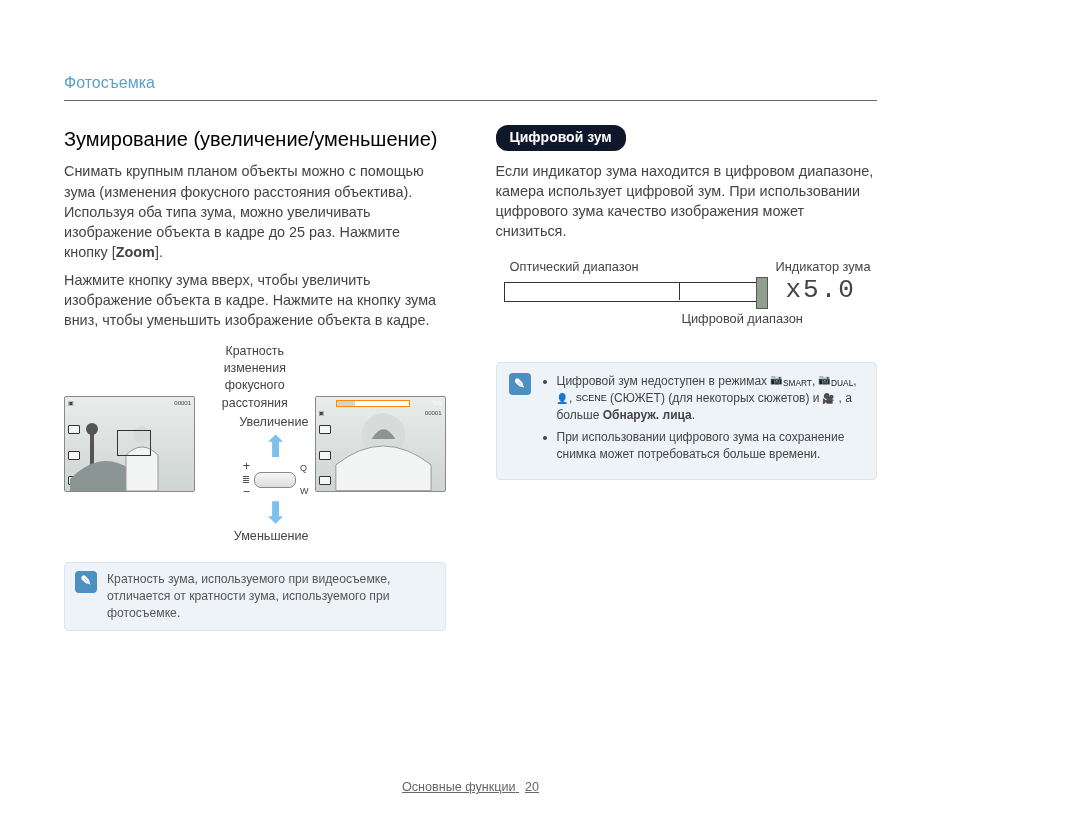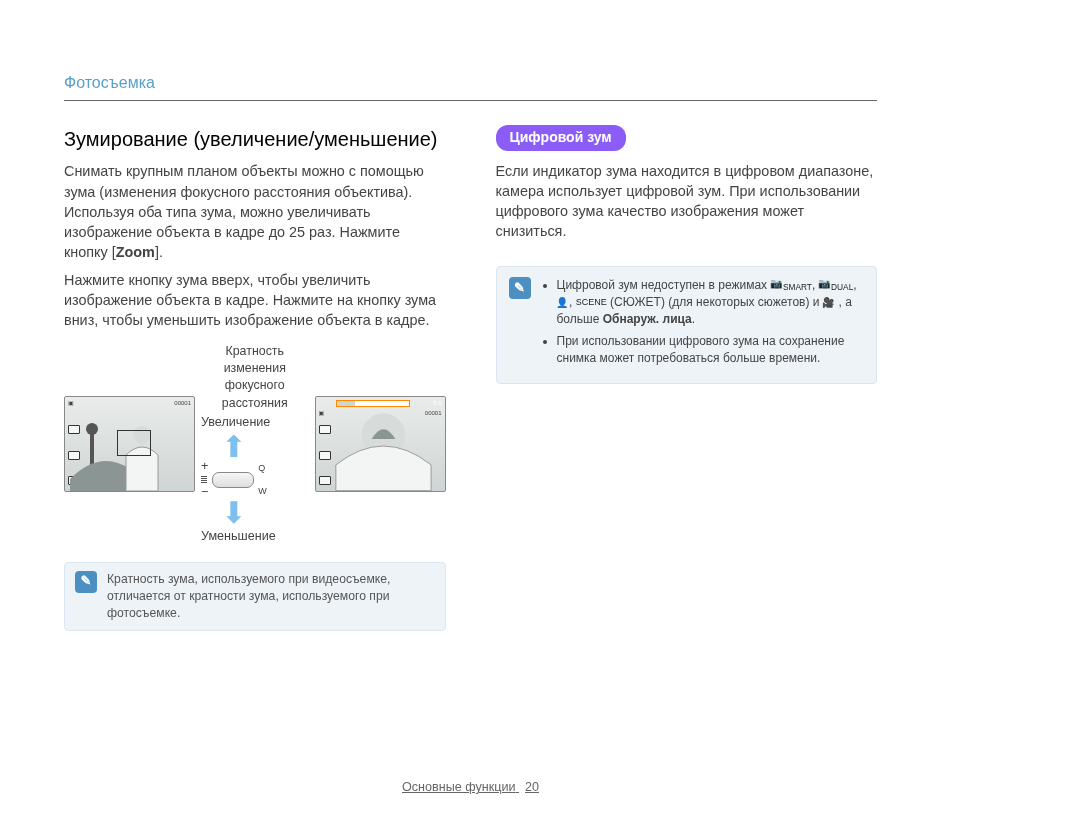--- a/index.html
+++ b/index.html
@@ -71,21 +71,21 @@
     position: absolute; top: 28px; left: 3px; bottom: 6px;
     width: 12px; display: flex; flex-direction: column; justify-content: space-between;
   }
   .s-chip { width: 10px; height: 7px; border:1px solid #333; border-radius:1px; background:#f7f7f7; }
   .silhouette {
     position: absolute; left: 0; right:0; bottom:0; height: 82px;
     display:flex; align-items:flex-end; justify-content:center;
   }
   .focus-box { position:absolute; left:40%; top:35%; width:32px; height:24px; border:1px solid #333; }
   .center-col {
-    display:flex; flex-direction: column; align-items: flex-start;
+    display:flex; flex-direction: column; align-items: flex-end;
     width: 110px;
     gap: 2px;
     font-size: 12.6px;
   }
   .ratio-lbl { text-align:center; font-size: 12.4px; }
   .inc-label { font-size: 12.6px; }
 
   .rocker {
     display:flex; flex-direction:column; align-items:center;
     margin: 2px 0;
@@ -118,21 +118,21 @@
   }
   .note-icon {
     width:22px; height:22px; border-radius:4px;
     background:#4c8fc0; color:#fff;
     display:flex; align-items:center; justify-content:center;
     font-weight:bold; font-size:13px;
     flex:0 0 22px;
   }
   .chip-label {
     display:inline-block;
-    background:#8b5cf6;
+    background:#0f172a;
     color:#fff;
     font-size:14px;
     font-weight:bold;
     padding:3px 14px;
     border-radius:12px;
     margin-bottom: 10px;
   }
   .range-fig {
     margin: 16px 0 6px 8px;
     position: relative;
@@ -270,20 +270,29 @@
       <div class="note-box">
         <div class="note-icon">✎</div>
         <div>Кратность зума, используемого при видеосъемке, отличается от кратности зума, используемого при фотосъемке.</div>
       </div>
     </div>
 
     <div class="col">
       <div class="chip-label">Цифровой зум</div>
       <p class="para">Если индикатор зума находится в цифровом диапазоне, камера использует цифровой зум. При использовании цифрового зума качество изображения может снизиться.</p>
 
+      <div class="range-fig">
+        <div class="range-text" style="left:6px; top:0;">Оптический диапазон</div>
+        <div class="range-text" style="left:272px; top:0;">Индикатор зума</div>
+        <div class="range-bar"></div>
+        <div class="range-split"></div>
+        <div class="range-ind"></div>
+        <div class="range-ratio">x5.0</div>
+        <div class="range-text" style="left:178px; top:52px;">Цифровой диапазон</div>
+      </div>
 
       <div class="note2">
         <div class="note-icon">✎</div>
         <ul>
           <li>
             <span>Цифровой зум недоступен в режимах </span>
             <span class="mode-ic">📷<sub>SMART</sub></span>, 
             <span class="mode-ic">📷<sub>DUAL</sub></span>, 
             <span class="mode-ic">👤</span>, 
             <span class="mode-ic" style="font-weight:normal;font-size:9px">SCENE</span>

